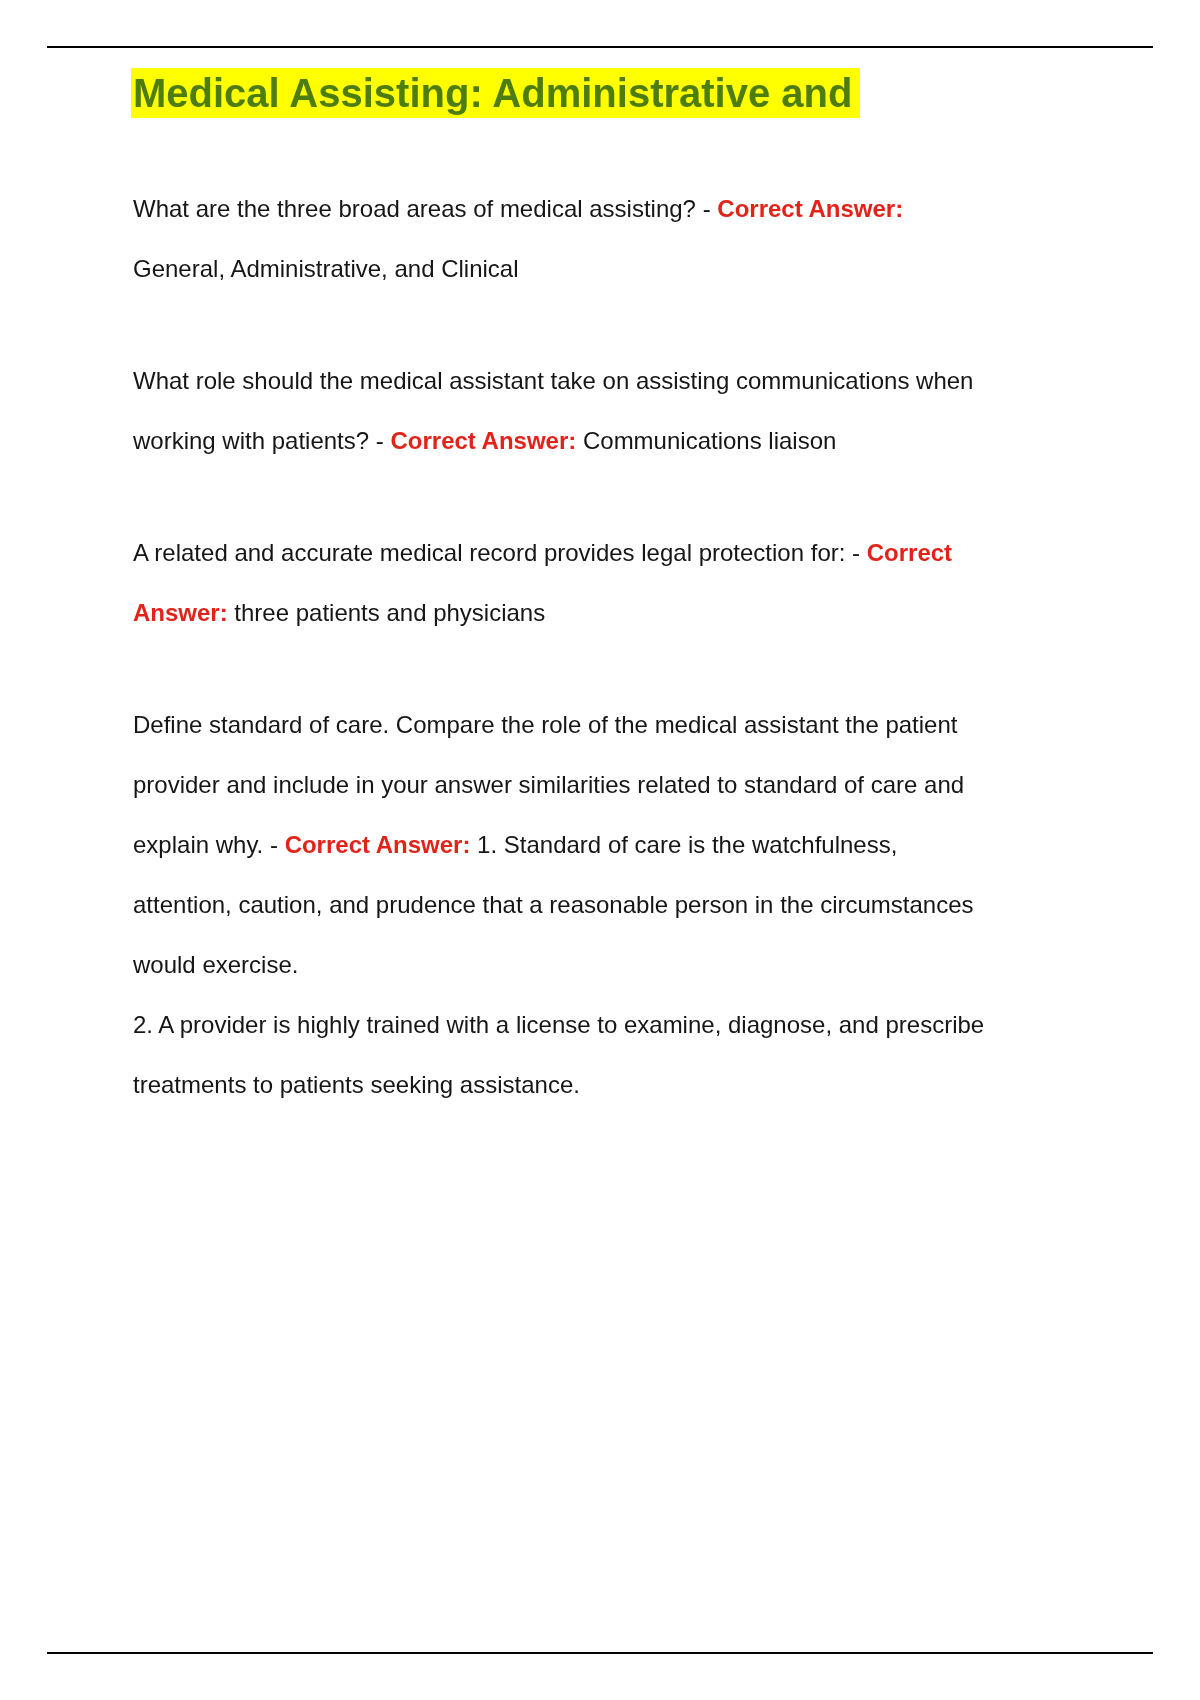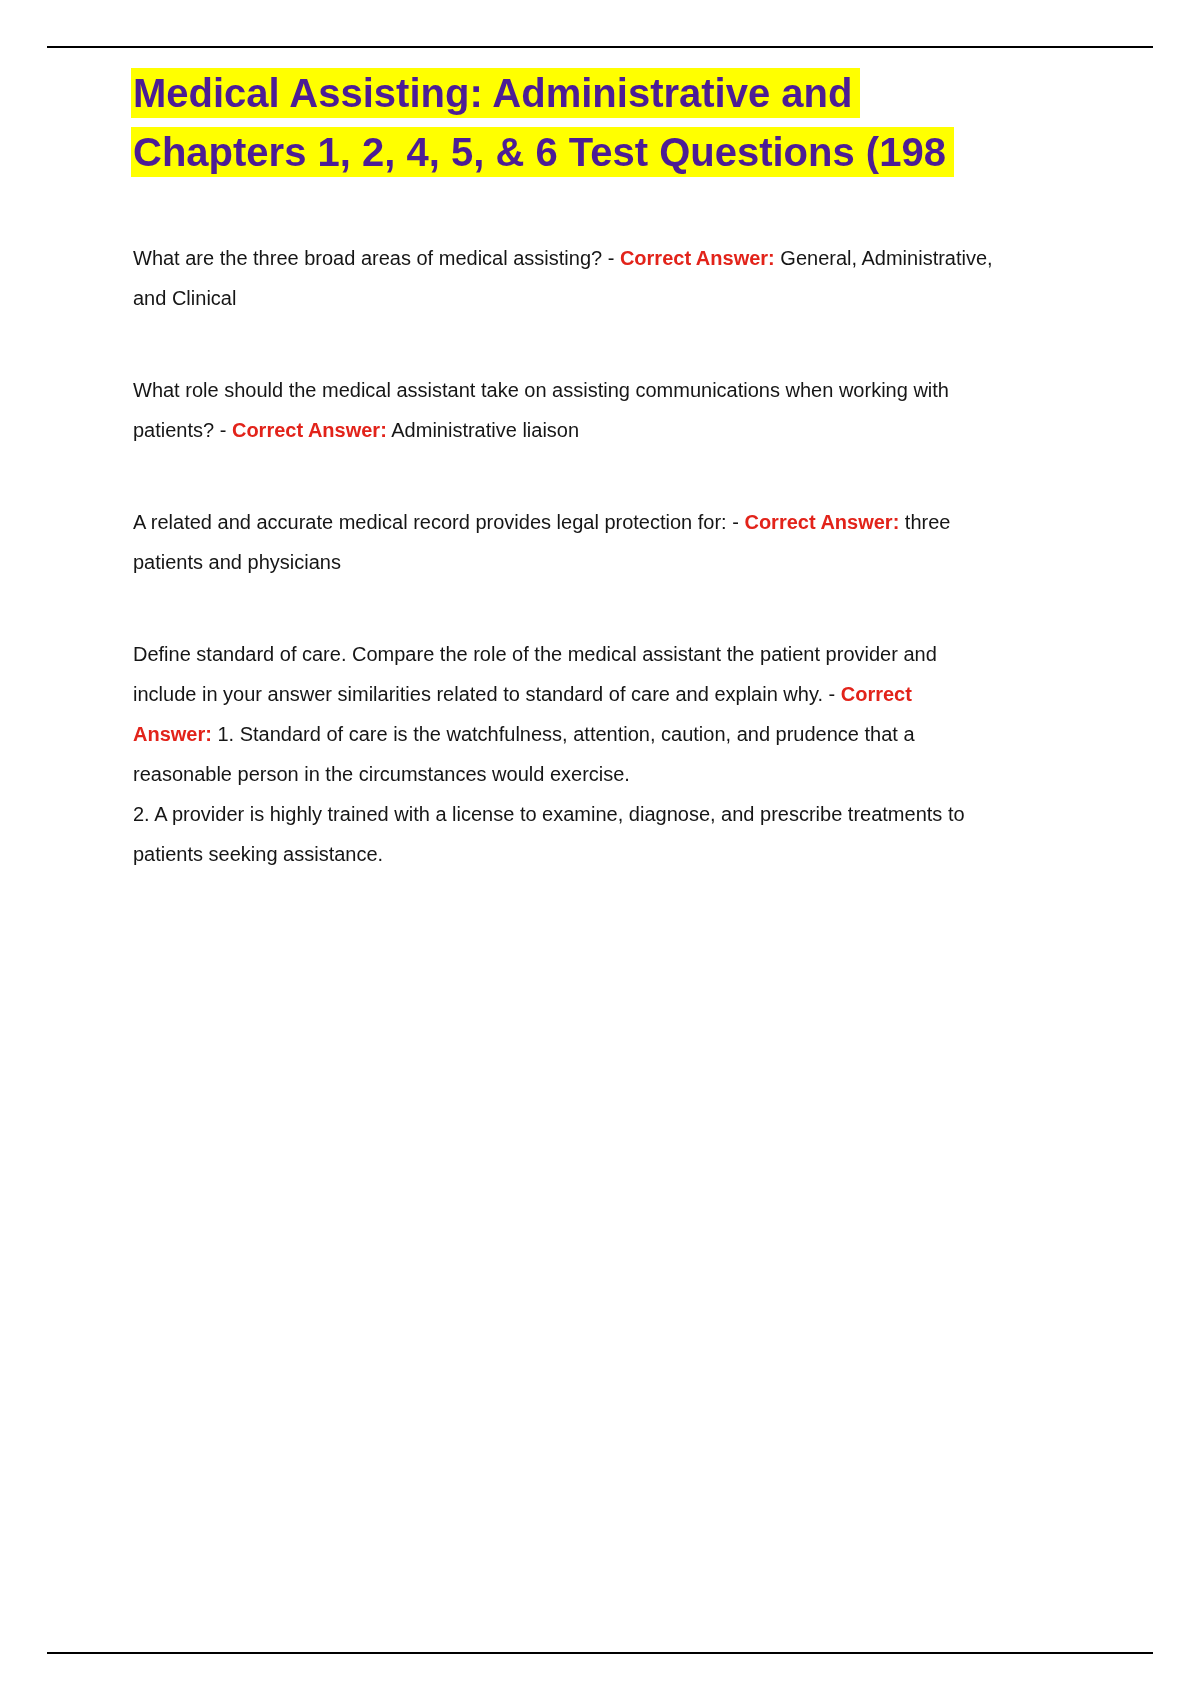--- a/index.html
+++ b/index.html
@@ -28,34 +28,34 @@
     position: absolute;
     left: 133px;
     top: 64px;
     width: 860px;
   }
   .title {
     margin: 0 0 56px 0;
     font-size: 40px;
     font-weight: bold;
     line-height: 59px;
-    color: #4c1d95;
+    color: #4d7c0f;
   }
   .title-line {
     display: block;
   }
   .title-line .hl {
     background: var(--highlight, #ffff00);
     padding: 3px 8px 3px 2px;
     margin-left: -2px;
   }
   .qa {
     margin: 0 0 52px 0;
-    font-size: 20px;
-    line-height: 40px;
+    font-size: 24px;
+    line-height: 60px;
     color: #161616;
   }
   .qa:last-child { margin-bottom: 0; }
   .marker {
     color: var(--red, #e2231a);
     font-weight: bold;
   }
   .answer {
     white-space: pre-line;
   }
@@ -63,26 +63,25 @@
 </head>
 <body>
 
 <div class="page">
   <div class="rule top"></div>
 
   <div class="content">
 
     <h1 class="title">
       <span class="title-line"><span class="hl">Medical Assisting: Administrative and</span></span>
-      <span class="title-line"><span class="hl">Chapters 1, 2, 4, 5, &amp; 6 Test Questions (198</span></span>
     </h1>
 
     <p class="qa"><span class="q">What are the three broad areas of medical assisting? - </span><span class="marker">Correct Answer:</span><span class="answer"> General, Administrative, and Clinical</span></p>
 
-    <p class="qa"><span class="q">What role should the medical assistant take on assisting communications when working with patients? - </span><span class="marker">Correct Answer:</span><span class="answer"> Administrative liaison</span></p>
+    <p class="qa"><span class="q">What role should the medical assistant take on assisting communications when working with patients? - </span><span class="marker">Correct Answer:</span><span class="answer"> Communications liaison</span></p>
 
     <p class="qa"><span class="q">A related and accurate medical record provides legal protection for: - </span><span class="marker">Correct Answer:</span><span class="answer"> three patients and physicians</span></p>
 
     <p class="qa"><span class="q">Define standard of care. Compare the role of the medical assistant the patient provider and include in your answer similarities related to standard of care and explain why. - </span><span class="marker">Correct Answer:</span><span class="answer"> 1. Standard of care is the watchfulness, attention, caution, and prudence that a reasonable person in the circumstances would exercise.
 2. A provider is highly trained with a license to examine, diagnose, and prescribe treatments to patients seeking assistance.</span></p>
 
   </div>
 
   <div class="rule bottom"></div>
 </div>

